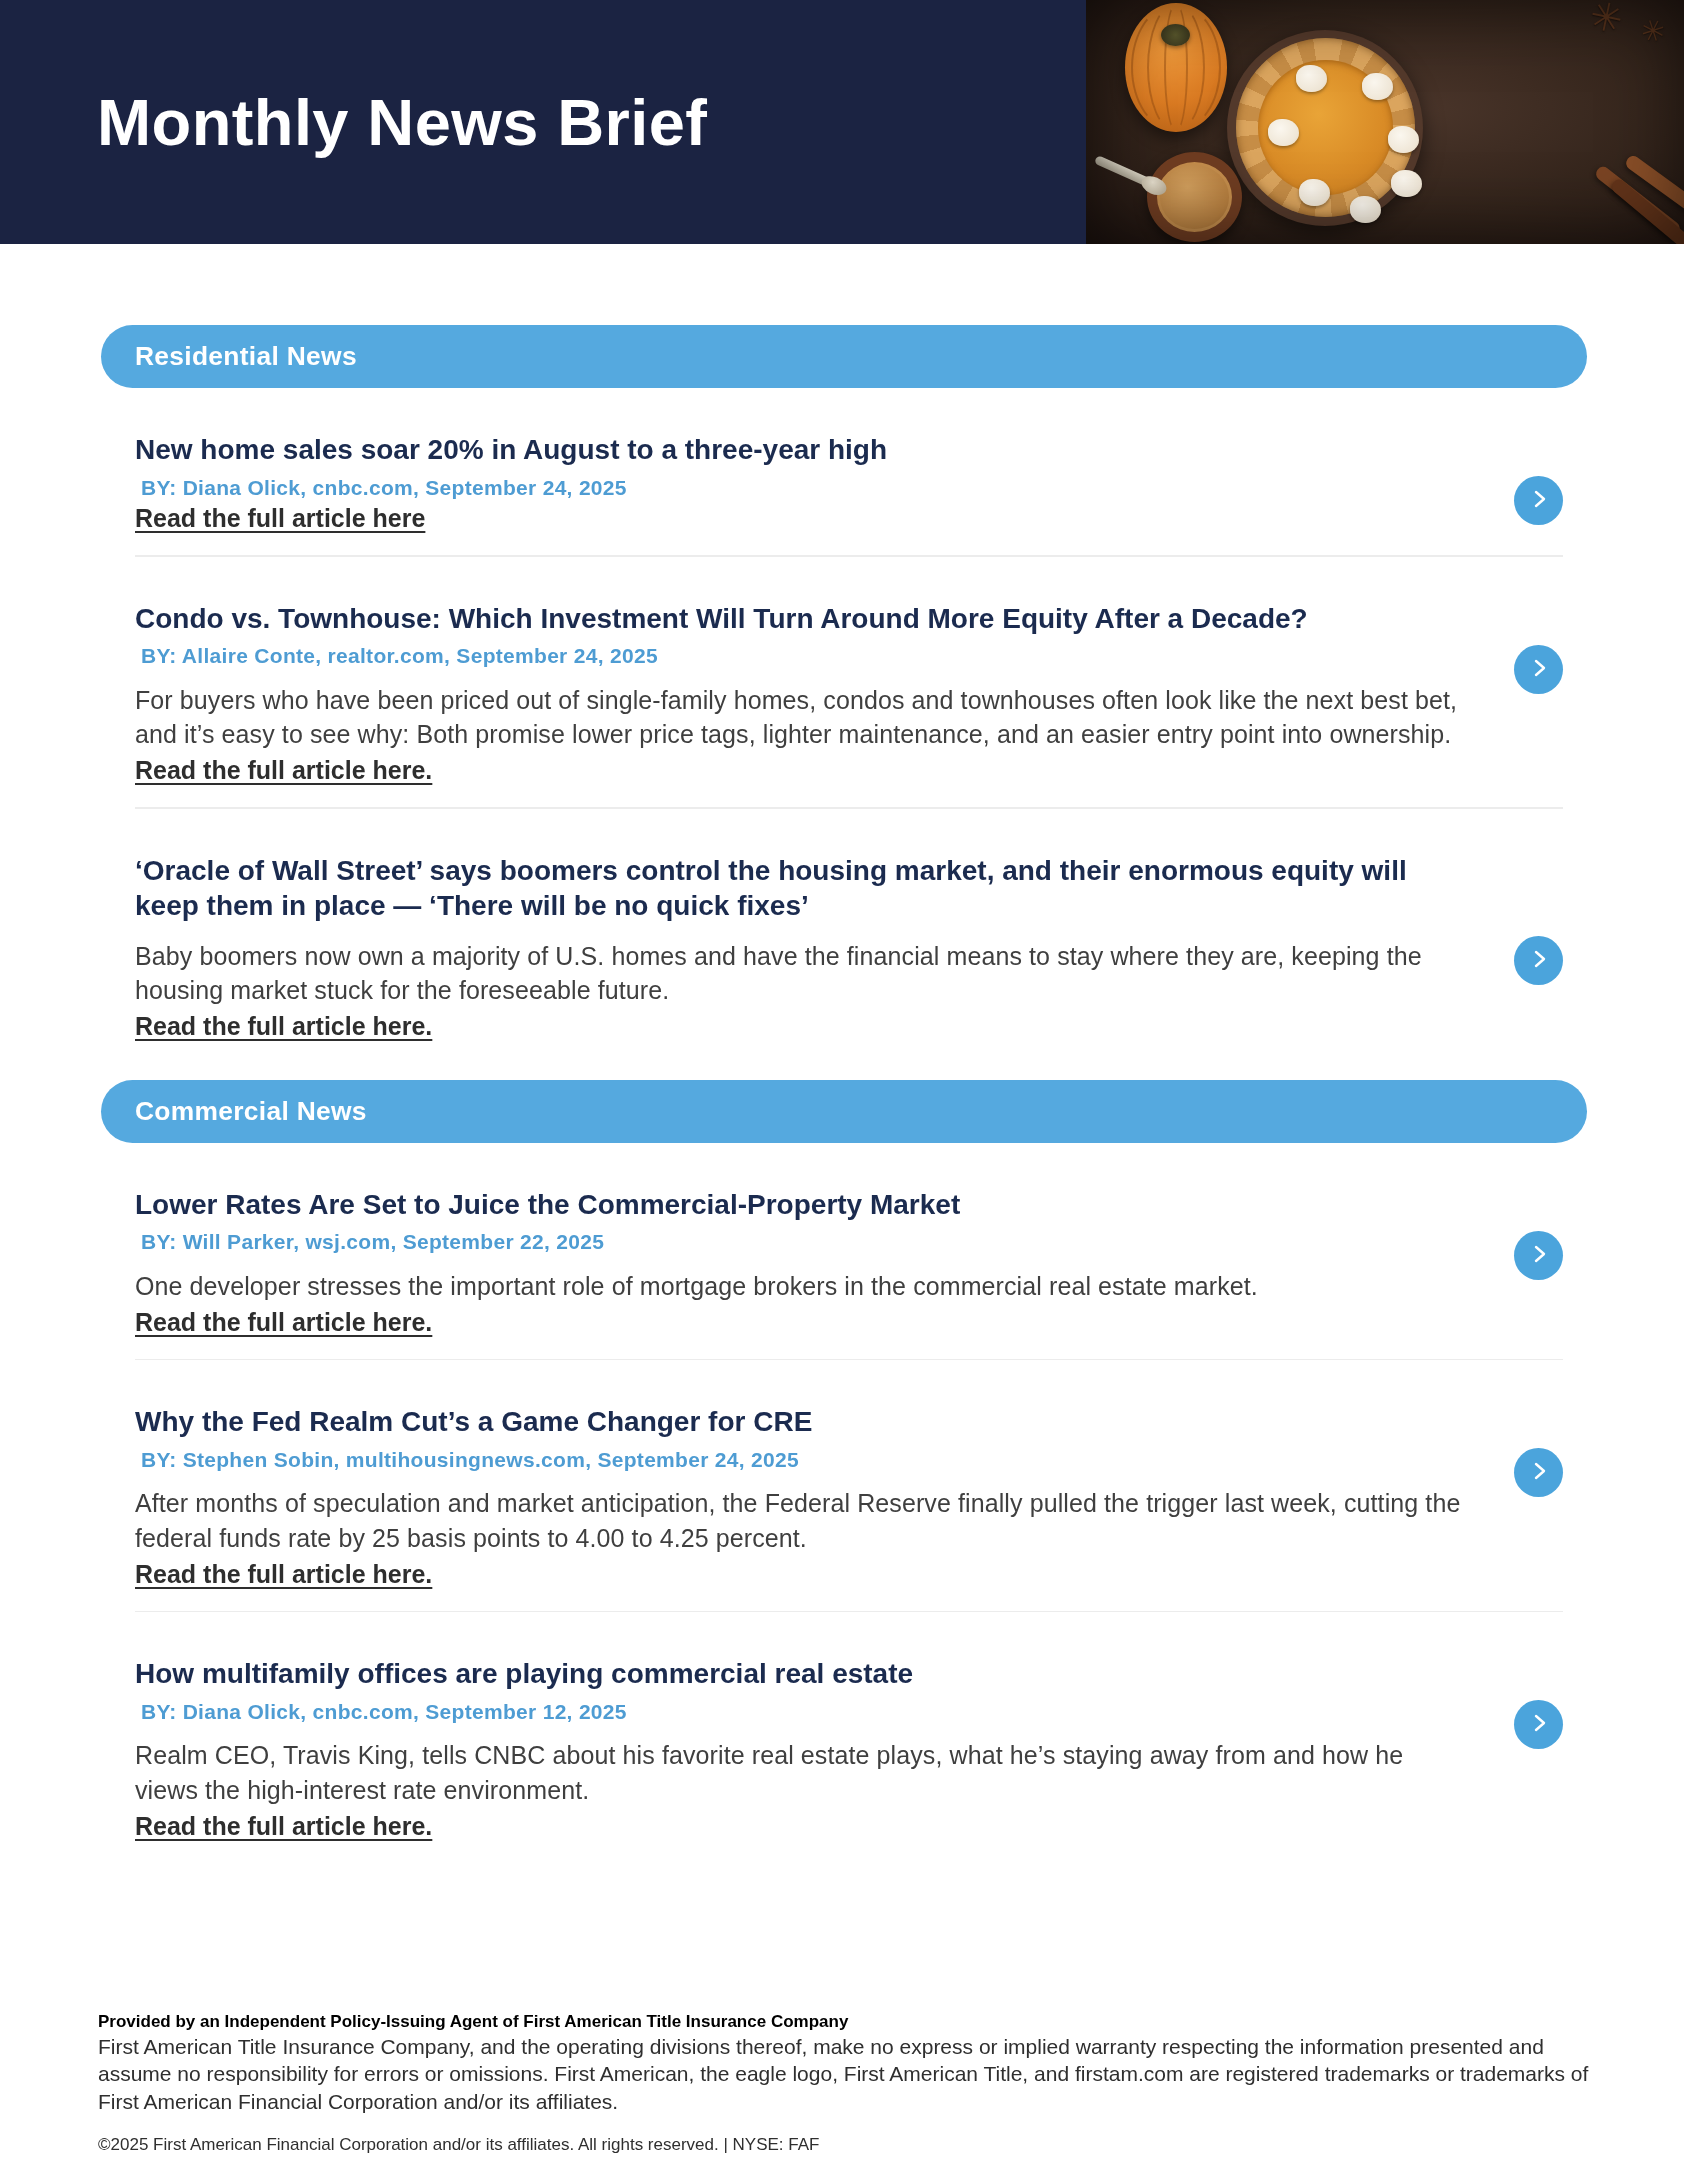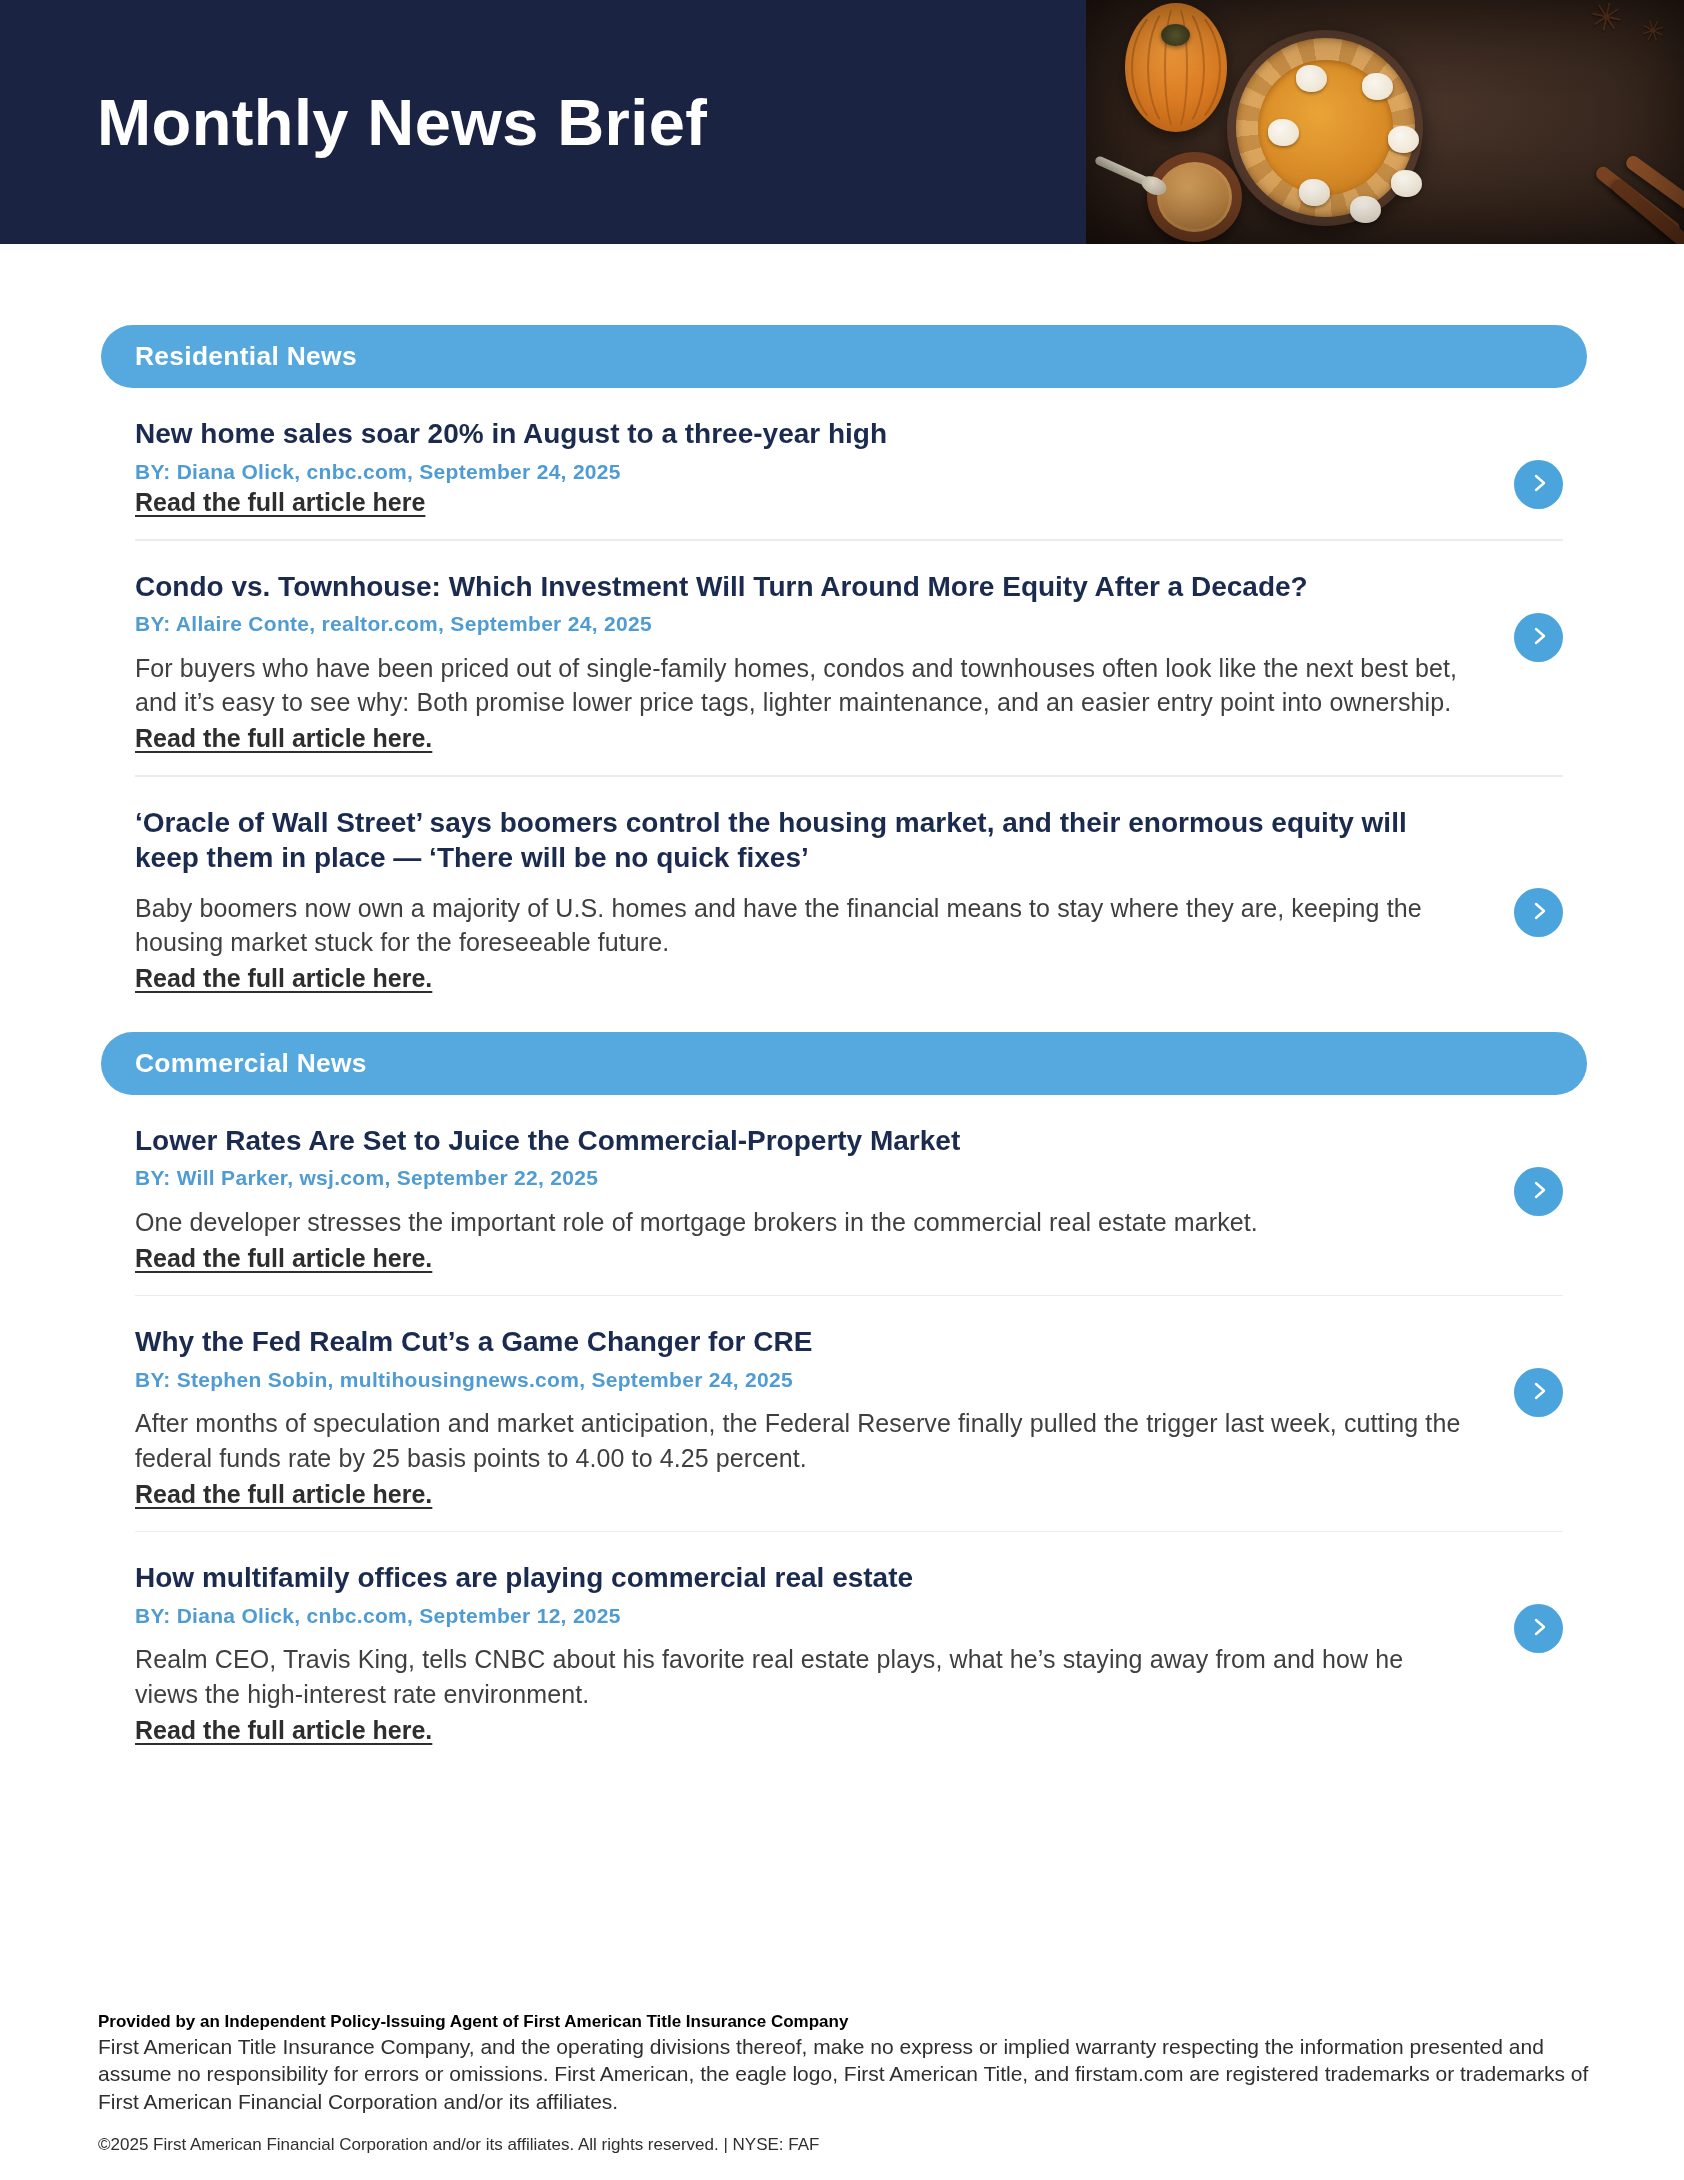--- a/index.html
+++ b/index.html
@@ -75,27 +75,27 @@
   .section-banner {
     margin-left:101px; width:1486px; height:63px; border-radius:31.5px;
     background:#55a9df; display:flex; align-items:center; padding-left:34px;
     color:#ffffff; font-size:26.4px; font-weight:700; letter-spacing:0.3px;
   }
   .banner-residential { margin-top:81px; }
   .banner-commercial  { margin-top:39px; }
 
   .articles { margin-left:135px; width:1428px; }
 
-  .article-row { display:flex; padding-top:28px; }
+  .article-row { display:flex; padding-top:44px; }
   .article-main { flex:1 1 auto; max-width:1329px; }
   .article-title {
     margin:0; color:#1b2b4f; font-size:28px; font-weight:700; line-height:1.28;
   }
   .article-byline {
-    margin-top:7.7px; color:#4e9cd3; font-size:21px; font-weight:700; letter-spacing:0.3px;
+    margin-top:7.7px; color:#4e9cd3; font-size:21px; font-weight:700; letter-spacing:0.3px;margin-left:6px;
   }
   .article-summary {
     margin:14.5px 0 0 0; color:#3f3f3f; font-size:25px; line-height:1.38; letter-spacing:0.1px;
   }
   .read-link {
     display:inline-block; margin-top:4.3px; color:#2e2e2e; font-size:25px; font-weight:700;
     text-decoration:underline; text-decoration-thickness:1.7px; text-underline-offset:4.3px;
     cursor:pointer;
   }
   .arrow-col { width:100px; flex:0 0 100px; display:flex; justify-content:flex-end;

